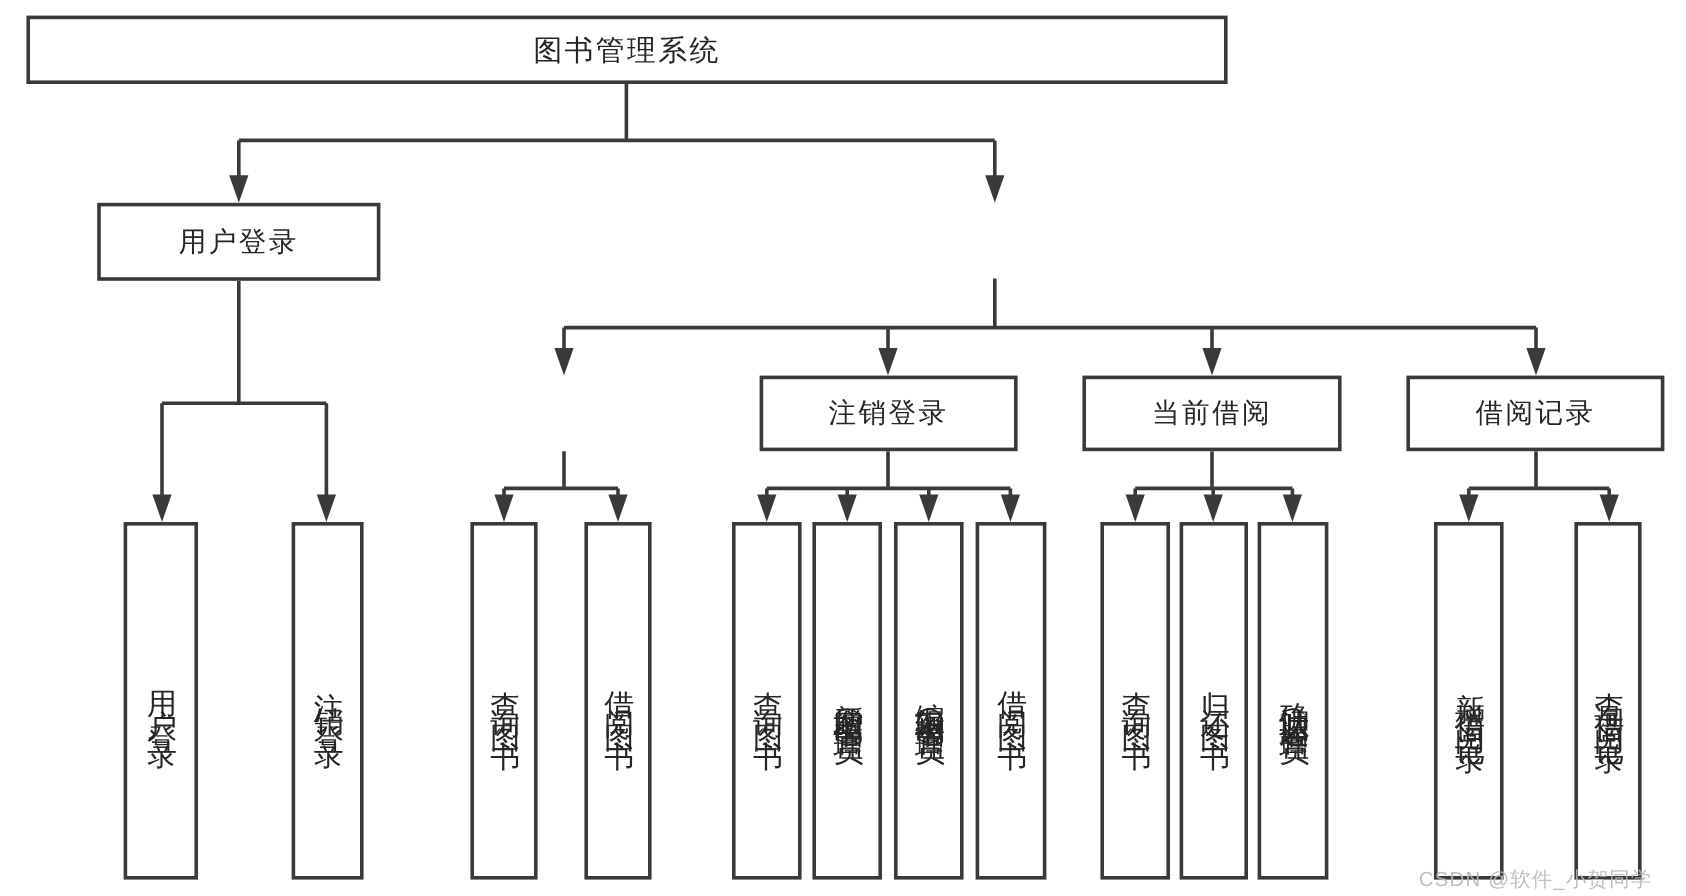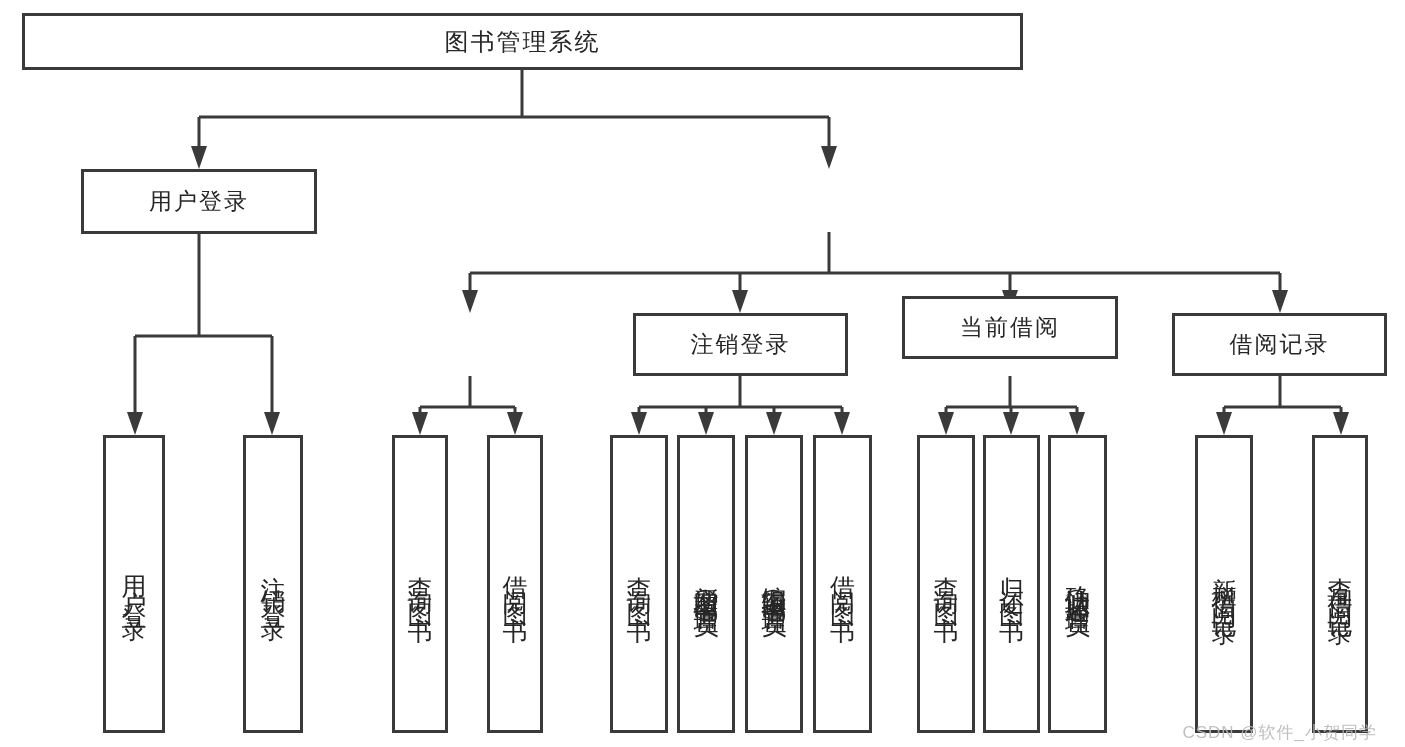--- a/index.html
+++ b/index.html
@@ -86,21 +86,21 @@
       <polygon class="arrowhead" points="1224,435 1216,412 1232,412"></polygon>
       <polygon class="arrowhead" points="1341,435 1333,412 1349,412"></polygon>
     </g>
   </svg>
 
   <div class="node h-node root-node" style="left:22px;top:13px;width:1001px;height:57px;">图书管理系统</div>
 
   <div class="node h-node" style="left:81px;top:169px;width:236px;height:65px;">用户登录</div>
 
   <div class="node h-node" style="left:633px;top:313px;width:215px;height:63px;">注销登录</div>
-  <div class="node h-node" style="left:902px;top:296px;width:216px;height:63px;">当前借阅</div>
+  <div class="node h-node" style="left:902px;top:313px;width:216px;height:63px;">当前借阅</div>
   <div class="node h-node" style="left:1172px;top:313px;width:215px;height:63px;">借阅记录</div>
 
   <div class="node v-node ls-lg" style="left:103px;top:435px;width:62px;height:298px;">用户登录</div>
   <div class="node v-node ls-lg" style="left:243px;top:435px;width:60px;height:298px;">注销登录</div>
 
   <div class="node v-node ls-lg" style="left:392px;top:435px;width:56px;height:298px;">查询图书</div>
   <div class="node v-node ls-lg" style="left:487px;top:435px;width:56px;height:298px;">借阅图书</div>
 
   <div class="node v-node ls-lg" style="left:610px;top:435px;width:58px;height:298px;">查询图书</div>
   <div class="node v-node ls-sm" style="left:677px;top:435px;width:58px;height:298px;">新增图书（管理员）</div>

